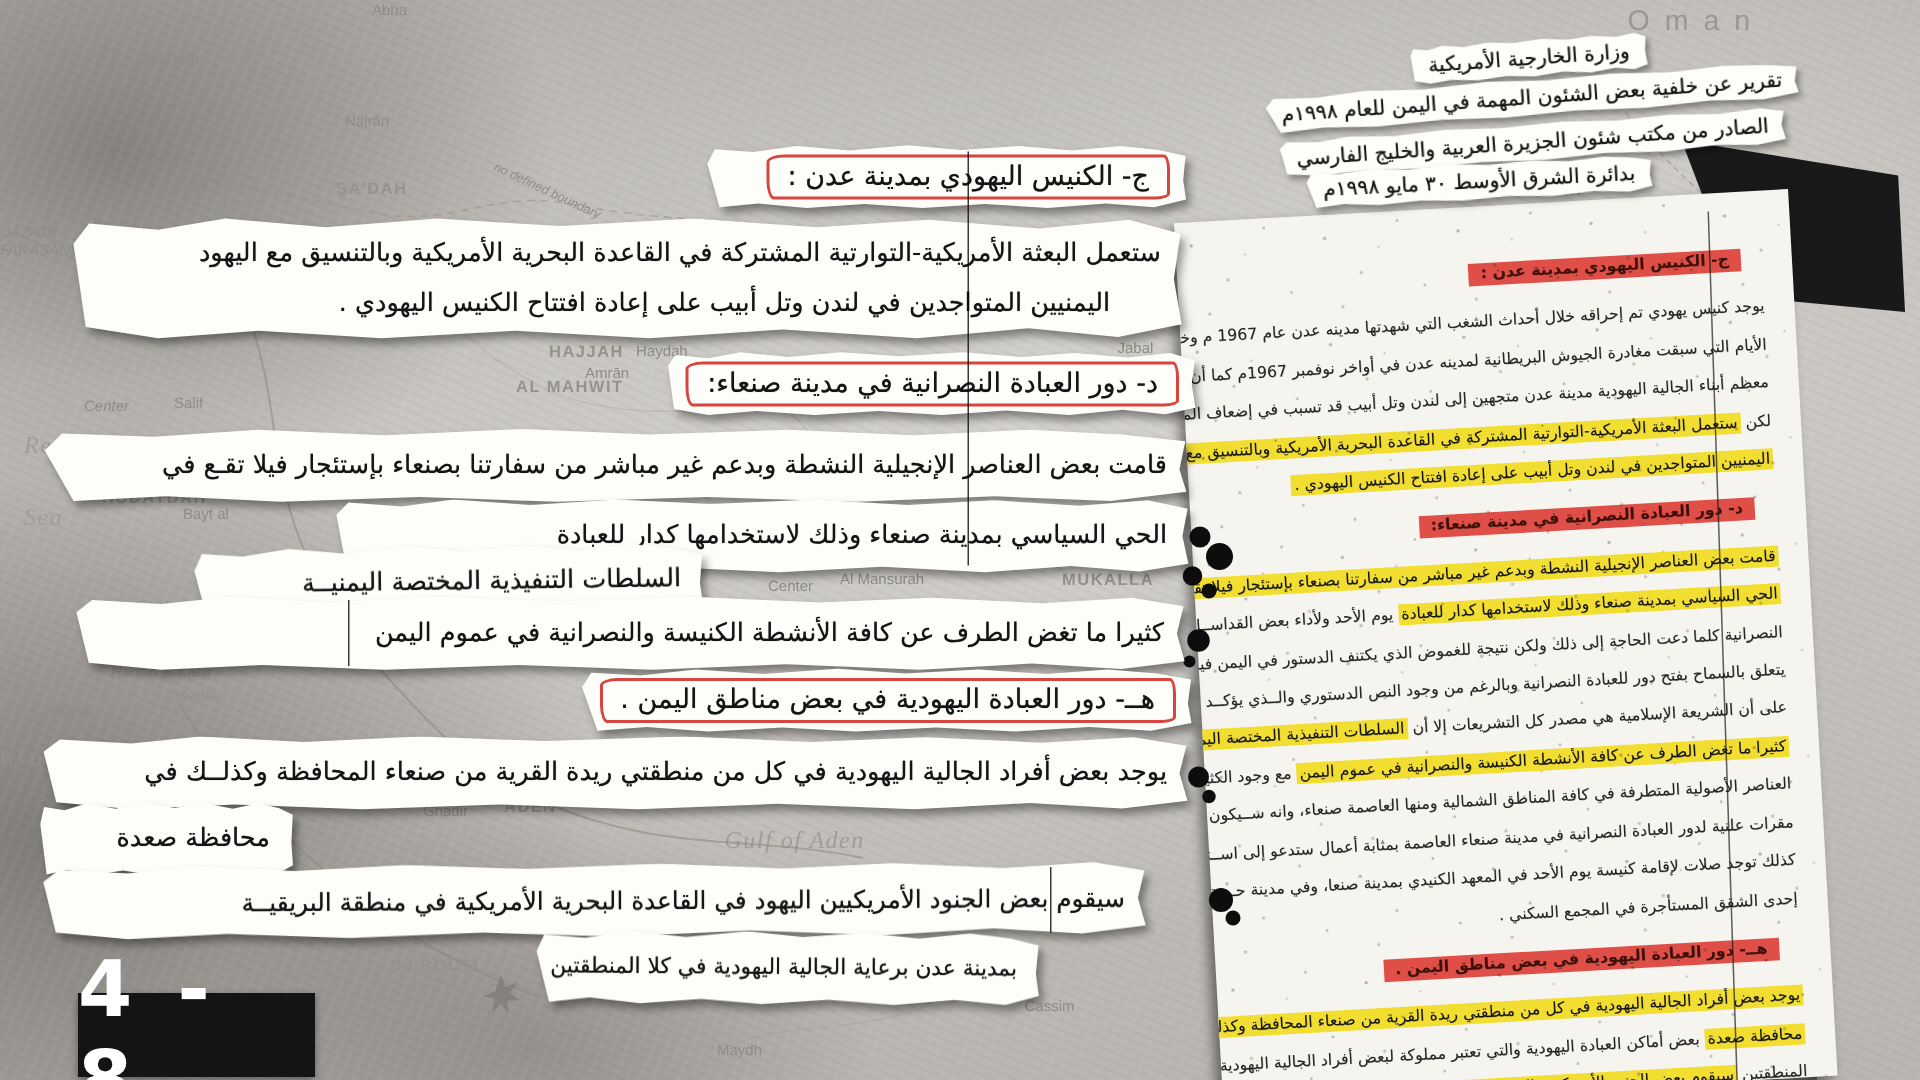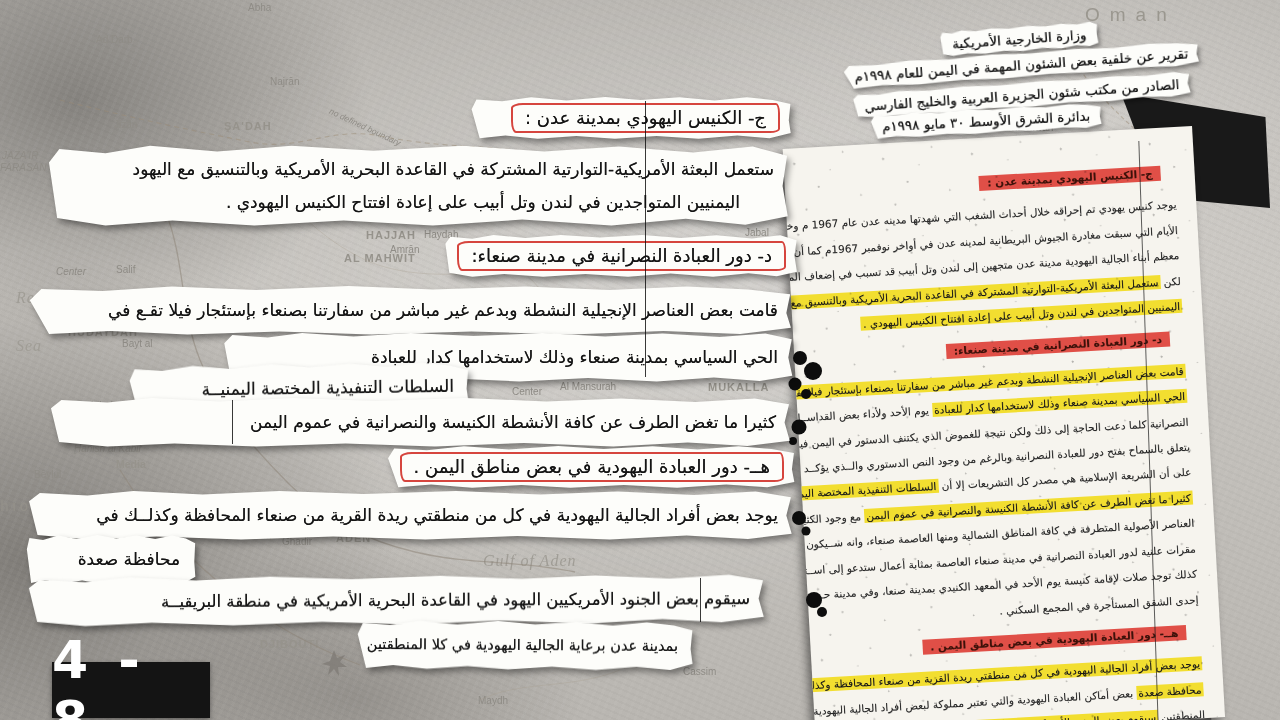--- a/index.html
+++ b/index.html
@@ -116,21 +116,21 @@
 </style>
 </head>
 <body>
 
 <div class="stage">
 
   <div class="maplabels">
       <span class="ml ml-town" style="left: 248px; top: 2px;">Abha</span>
       <span class="ml ml-town" style="left: 96px; top: 34px;">Ad Darb</span>
       <span class="ml ml-country-big" style="left: 1085px; top: 4px;">Oman</span>
-      <span class="ml ml-town" style="left: 230px; top: 76px; margin-left: 40px;">Najrān</span>
+      <span class="ml ml-town" style="left: 230px; top: 76px;">Najrān</span>
       <span class="ml ml-town" style="left: 114px; top: 119px;">Jizān</span>
       <span class="ml ml-city" style="left: 224px; top: 120px;">ŞA'DAH</span>
       <span class="ml ml-note" style="left: 332px; top: 106px; transform: rotate(25deg);">no defined boundary</span>
       <span class="ml ml-town" style="left: 985px; top: 122px;">Ash Sharawrah</span>
       <span class="ml ml-town-i" style="left: 2px; top: 150px;">JAZA'IR</span>
       <span class="ml ml-town-i" style="left: 0px; top: 162px;">FARASĀN</span>
       <span class="ml ml-town" style="left: 745px; top: 227px;">Jabal</span>
       <span class="ml ml-city" style="left: 366px; top: 229px;">HAJJAH</span>
       <span class="ml ml-town" style="left: 424px; top: 229px;">Haydah</span>
       <span class="ml ml-city" style="left: 344px; top: 252px;">AL MAHWIT</span>

